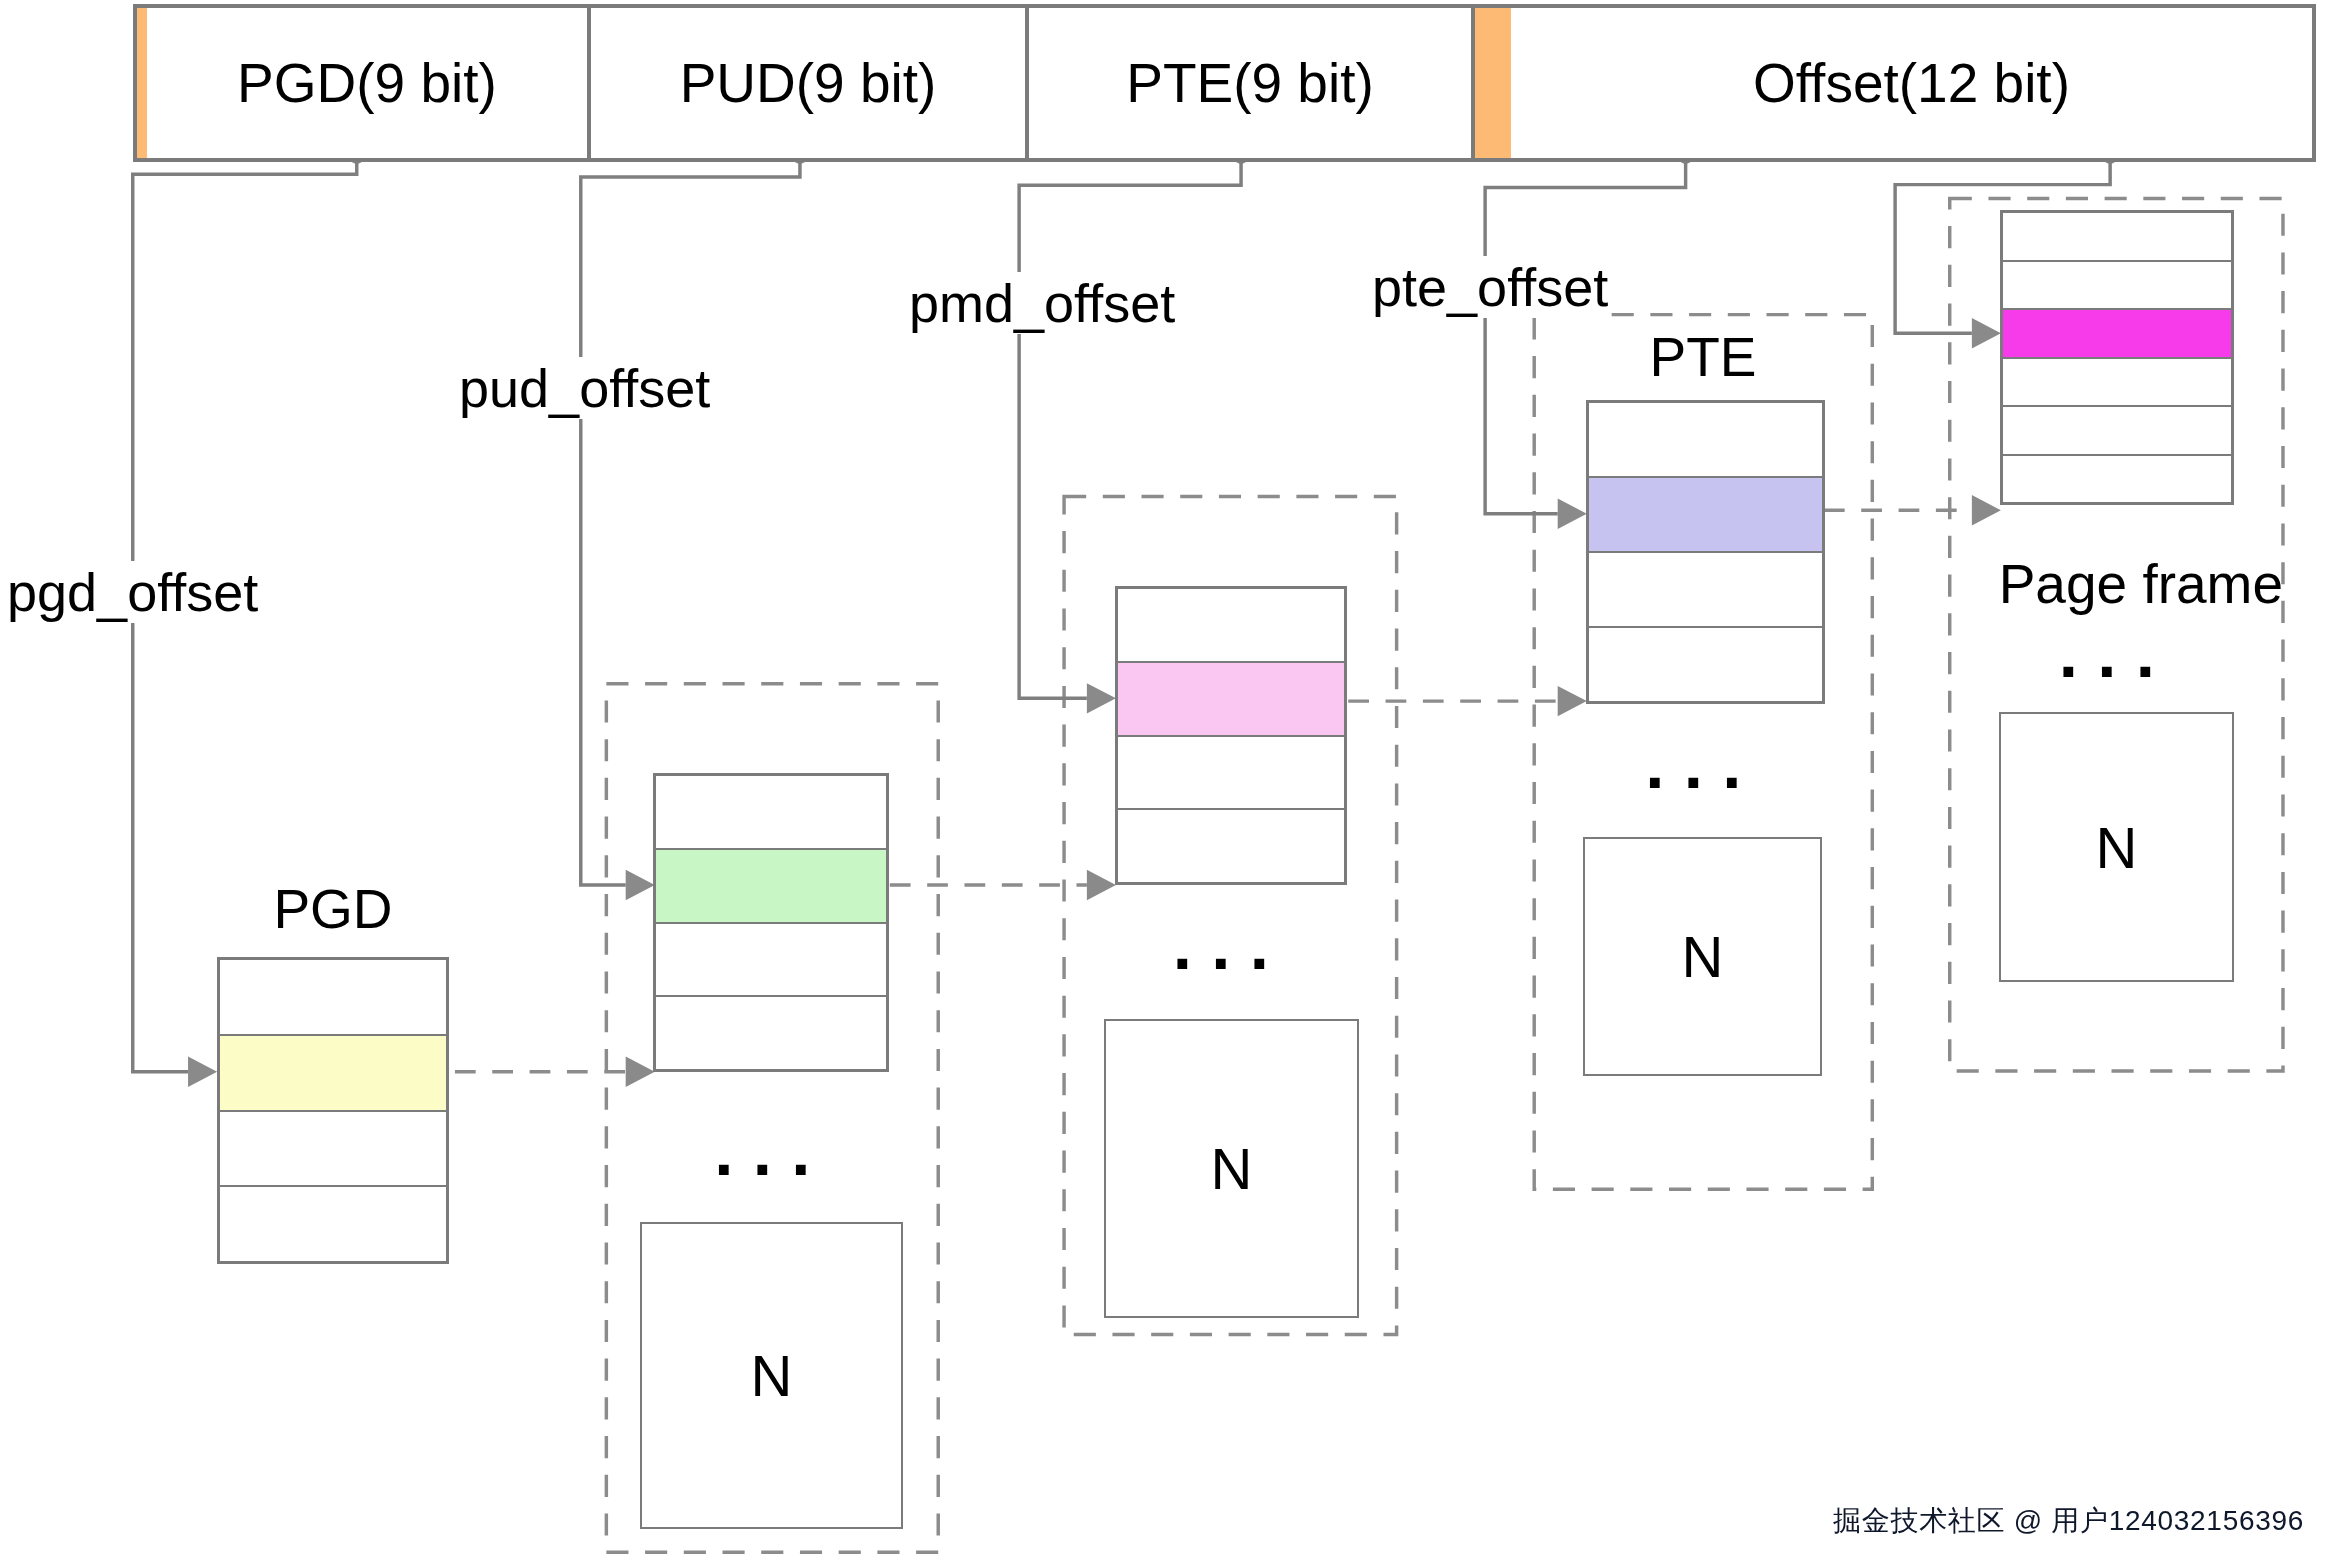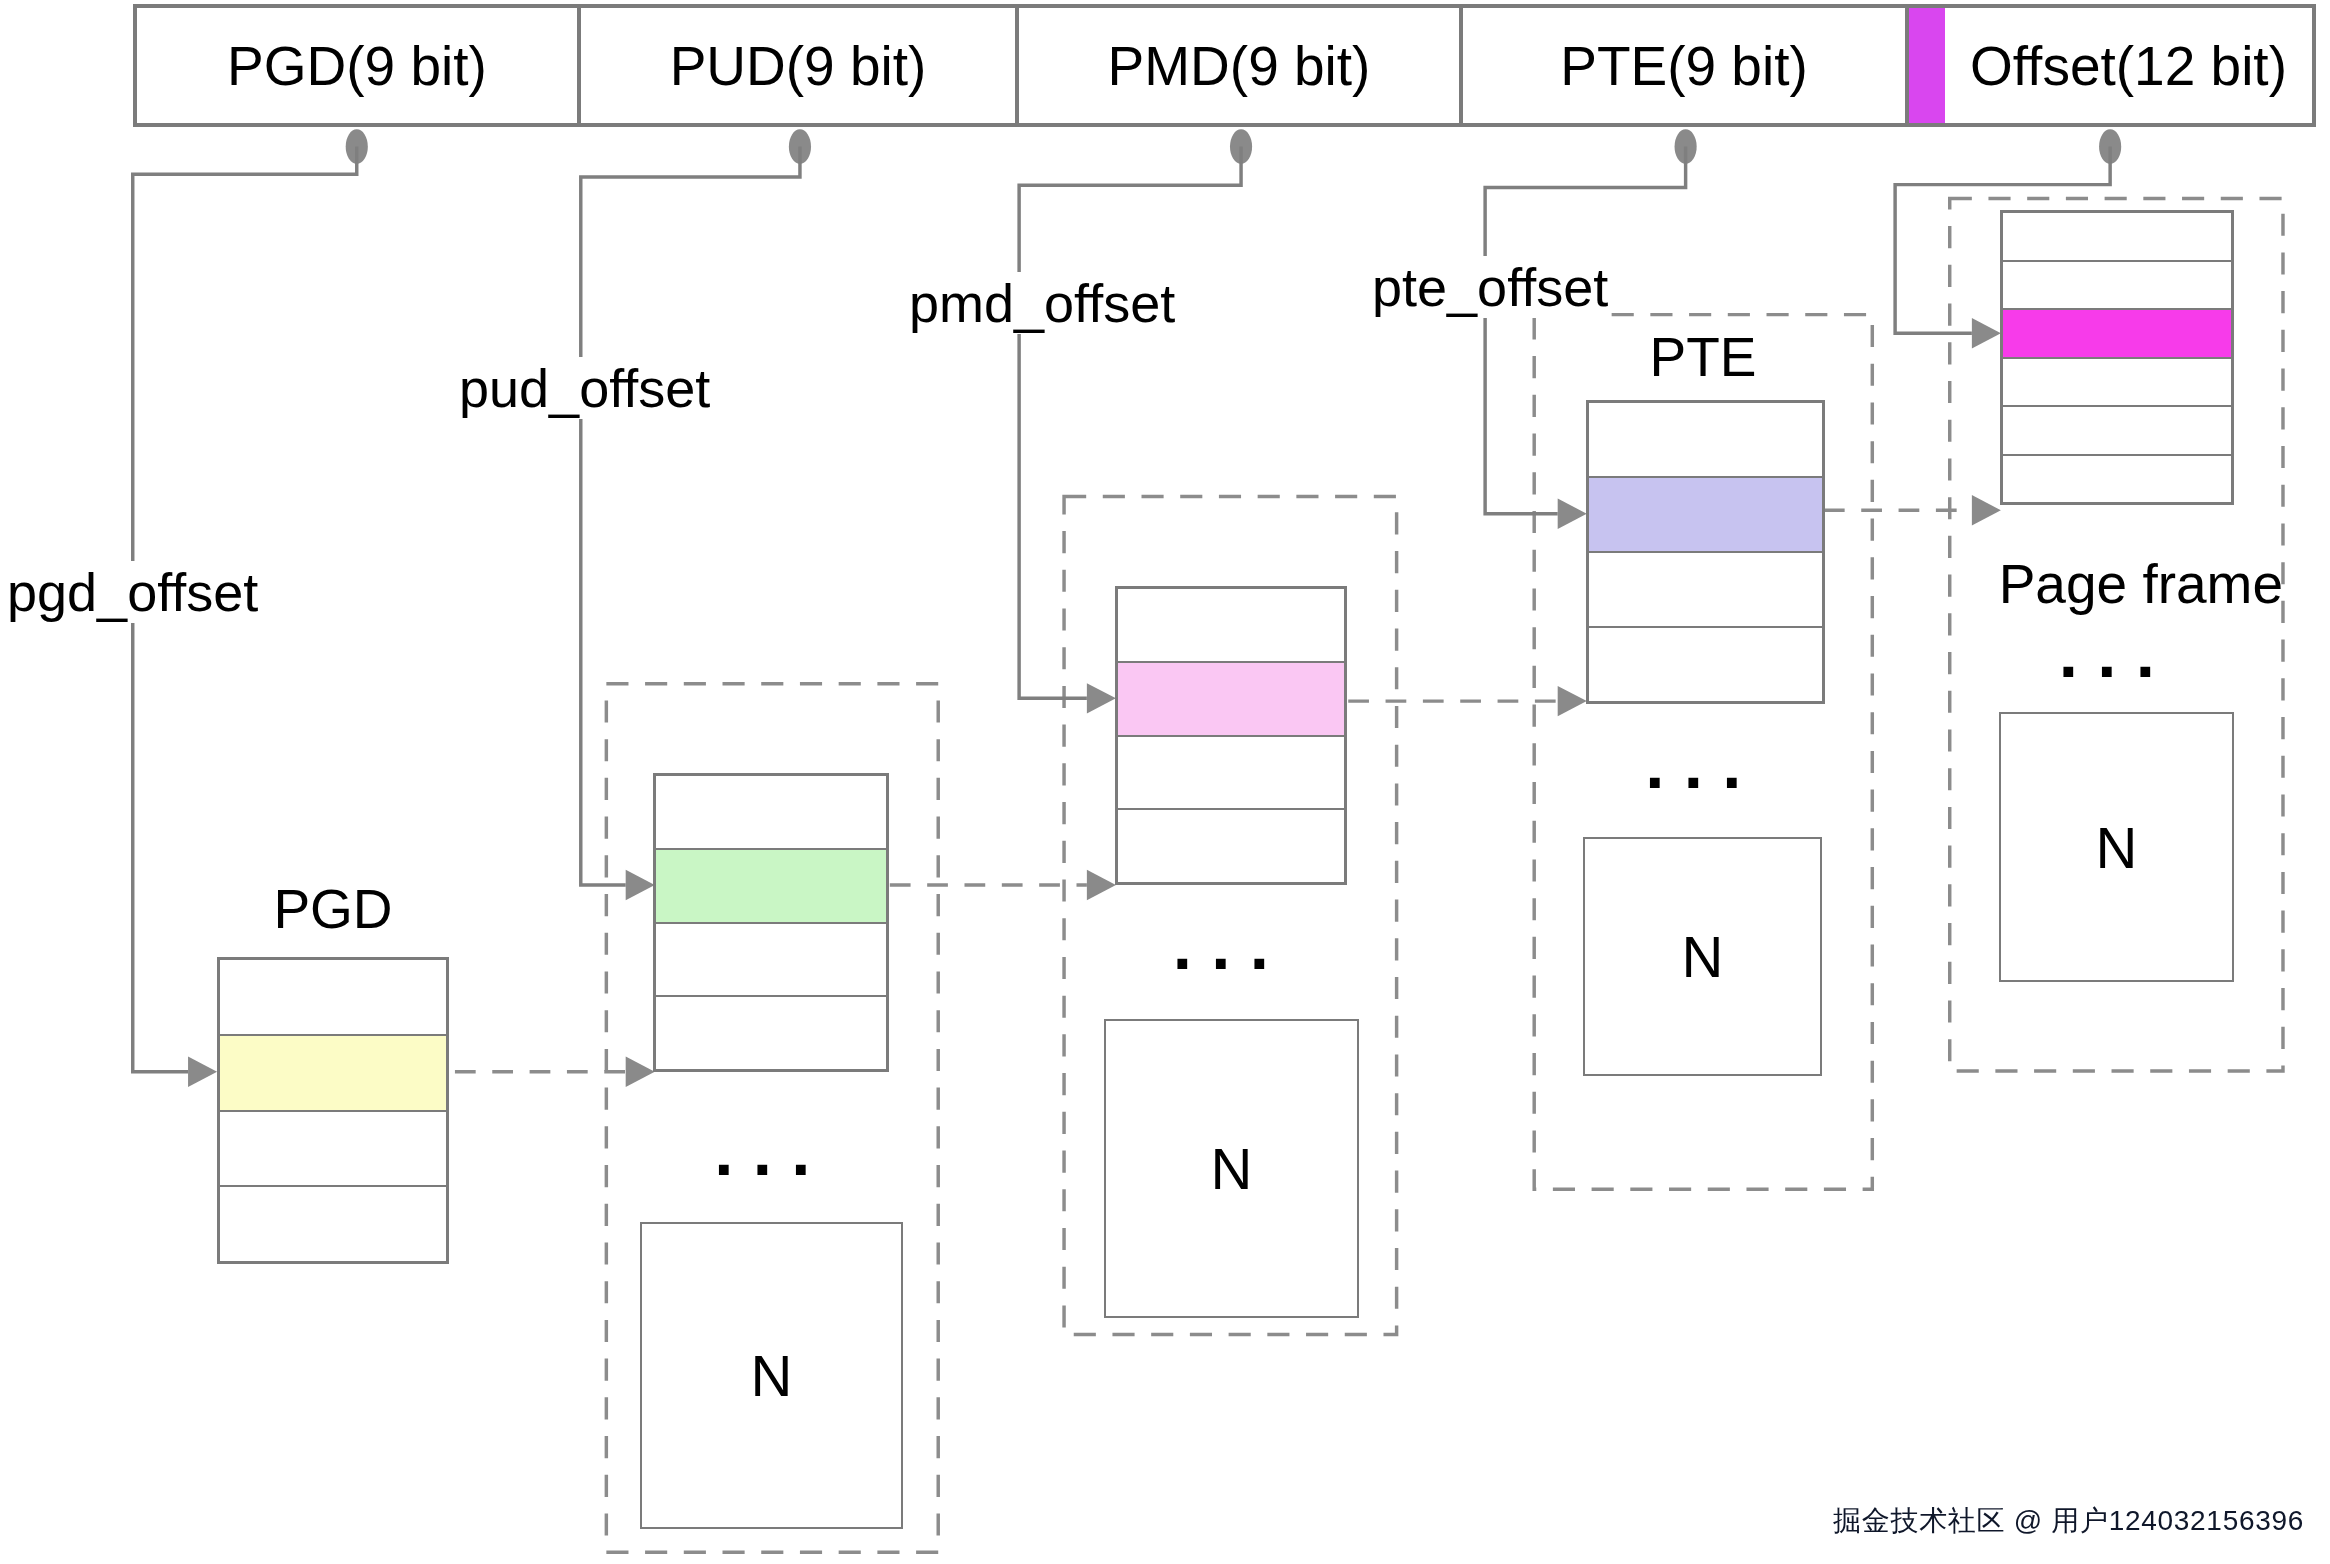--- a/index.html
+++ b/index.html
@@ -5,22 +5,22 @@
   * { margin:0; padding:0; box-sizing:border-box; }
   html,body { background:#ffffff; }
   .stage {
     position:relative; width:2330px; height:1564px; background:#ffffff;
     font-family:"Liberation Sans", sans-serif; color:#000; overflow:hidden;
   }
   svg.overlay { position:absolute; left:0; top:0; width:2330px; height:1564px; }
 
   
   .hdr {
-    position:absolute; left:133px; top:4.1px; width:2183px; height:123px;
-    border:4.1px solid #7b7b7b; background:#d946ef; display:flex;
+    position:absolute; left:133px; top:4.1px; width:2183px; height:158px;
+    border:4.1px solid #7b7b7b; background:#fdba74; display:flex;padding-left:10px;
   }
   .hdr-cell {
     display:flex; align-items:center; justify-content:center;
     font-size:55px; border-right:4.1px solid #7b7b7b; background:#fff;
   }
   .hdr-cell:last-child { border-right:none;margin-left:36px; }
 
   
   .tbl { position:absolute; border:3.5px solid #7b7b7b; background:#fff; display:flex; flex-direction:column; }
   .row { flex:1; background:#fff; }
@@ -92,23 +92,20 @@
     </g>
   </svg>
 
   <div class="hdr">
     <div class="hdr-cell" style="width:444px">
       <span>PGD(9 bit)</span>
     </div>
     <div class="hdr-cell" style="width:438px">
       <span>PUD(9 bit)</span>
     </div>
-    <div class="hdr-cell" style="width:444px">
-      <span>PMD(9 bit)</span>
-    </div>
     <div class="hdr-cell" style="width:446px">
       <span>PTE(9 bit)</span>
     </div>
     <div class="hdr-cell" style="flex:1">
       <span>Offset(12 bit)</span>
     </div>
   </div>
 
   <div class="lbl" style="left:7px;   top:561px; width:238px;">pgd_offset</div>
   <div class="lbl" style="left:459px;  top:357px; width:242px;">pud_offset</div>

